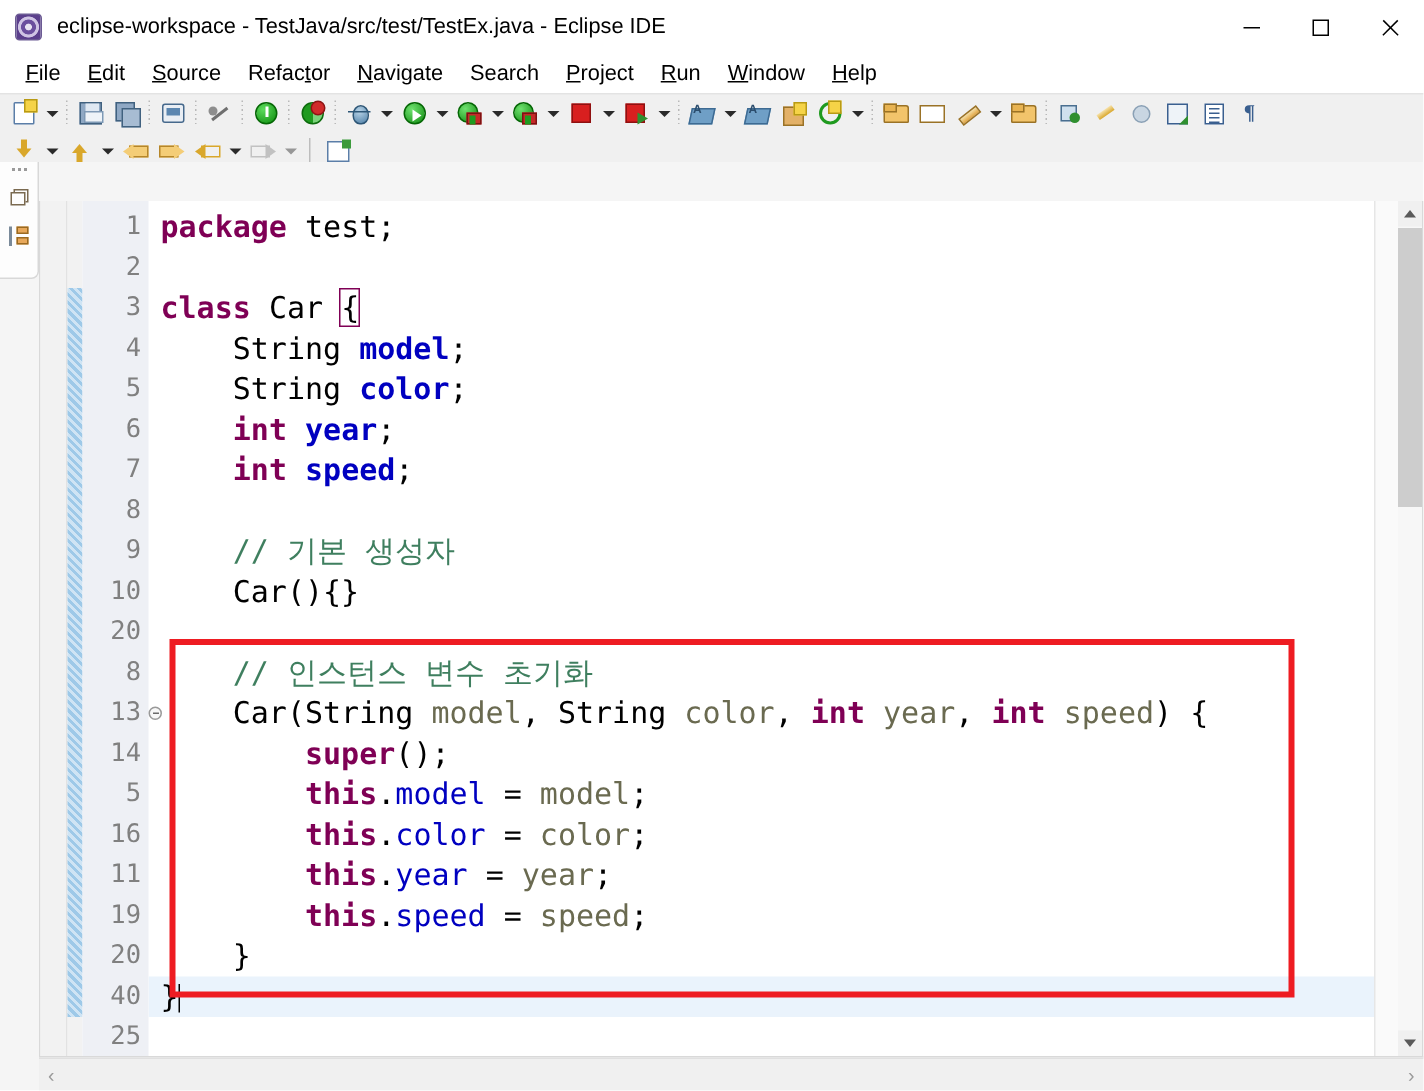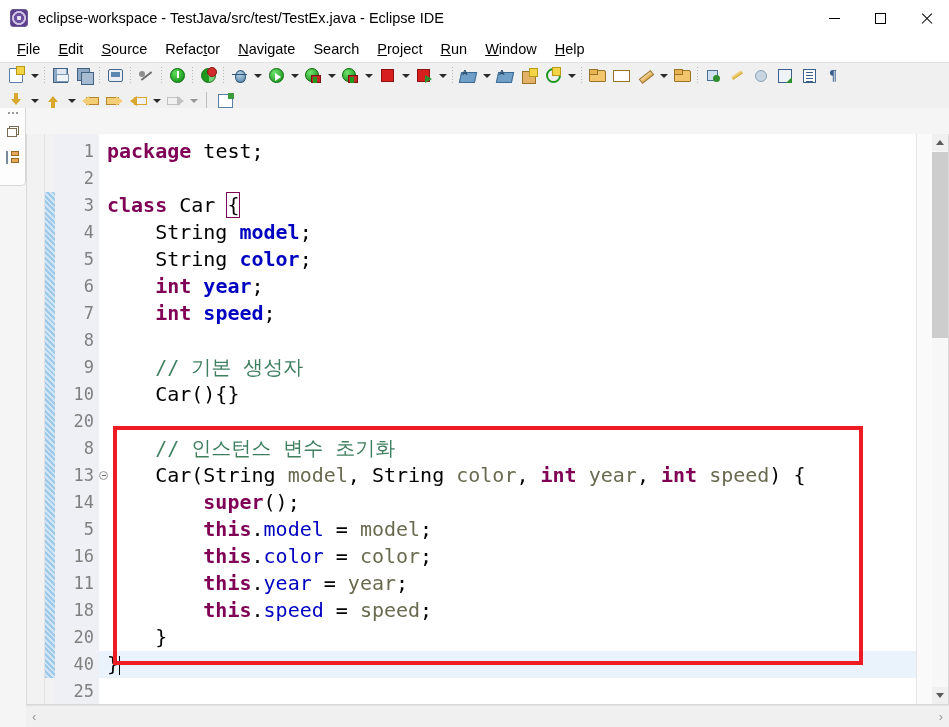--- a/index.html
+++ b/index.html
@@ -520,21 +520,21 @@
         <div class="lineno">8</div>
         <div class="lineno">9</div>
         <div class="lineno">10</div>
         <div class="lineno">20</div>
         <div class="lineno">8</div>
         <div class="lineno">13<span class="fold-mark"></span></div>
         <div class="lineno">14</div>
         <div class="lineno">5</div>
         <div class="lineno">16</div>
         <div class="lineno">11</div>
-        <div class="lineno">18</div>
+        <div class="lineno">19</div>
         <div class="lineno">20</div>
         <div class="lineno">40</div>
         <div class="lineno">25</div>
       </div>
     <div class="code-pane" id="codepane"><div class="cl"><span class="k">package</span><span class="pl"> test;</span></div><div class="cl">&nbsp;</div><div class="cl"><span class="k">class</span><span class="pl"> Car </span><span class="pl brk-match">{</span></div><div class="cl"><span class="pl">    String </span><span class="fld">model</span><span class="pl">;</span></div><div class="cl"><span class="pl">    String </span><span class="fld">color</span><span class="pl">;</span></div><div class="cl"><span class="pl">    </span><span class="k">int</span><span class="pl"> </span><span class="fld">year</span><span class="pl">;</span></div><div class="cl"><span class="pl">    </span><span class="k">int</span><span class="pl"> </span><span class="fld">speed</span><span class="pl">;</span></div><div class="cl">&nbsp;</div><div class="cl"><span class="cmt">    // 기본 생성자</span></div><div class="cl"><span class="pl">    Car(){}</span></div><div class="cl">&nbsp;</div><div class="cl"><span class="cmt">    // 인스턴스 변수 초기화</span></div><div class="cl"><span class="pl">    Car(String </span><span class="par">model</span><span class="pl">, String </span><span class="par">color</span><span class="pl">, </span><span class="k">int</span><span class="pl"> </span><span class="par">year</span><span class="pl">, </span><span class="k">int</span><span class="pl"> </span><span class="par">speed</span><span class="pl">) {</span></div><div class="cl"><span class="pl">        </span><span class="k">super</span><span class="pl">();</span></div><div class="cl"><span class="pl">        </span><span class="k">this</span><span class="pl">.</span><span class="fldn">model</span><span class="pl"> = </span><span class="par">model</span><span class="pl">;</span></div><div class="cl"><span class="pl">        </span><span class="k">this</span><span class="pl">.</span><span class="fldn">color</span><span class="pl"> = </span><span class="par">color</span><span class="pl">;</span></div><div class="cl"><span class="pl">        </span><span class="k">this</span><span class="pl">.</span><span class="fldn">year</span><span class="pl"> = </span><span class="par">year</span><span class="pl">;</span></div><div class="cl"><span class="pl">        </span><span class="k">this</span><span class="pl">.</span><span class="fldn">speed</span><span class="pl"> = </span><span class="par">speed</span><span class="pl">;</span></div><div class="cl"><span class="pl">    }</span></div><div class="cl current"><span class="pl">}</span><span class="caret"></span></div><div class="cl">&nbsp;</div></div>
 
     <div class="ov-ruler"></div>
 
     <div class="vscroll">
       <div class="vs-up">

